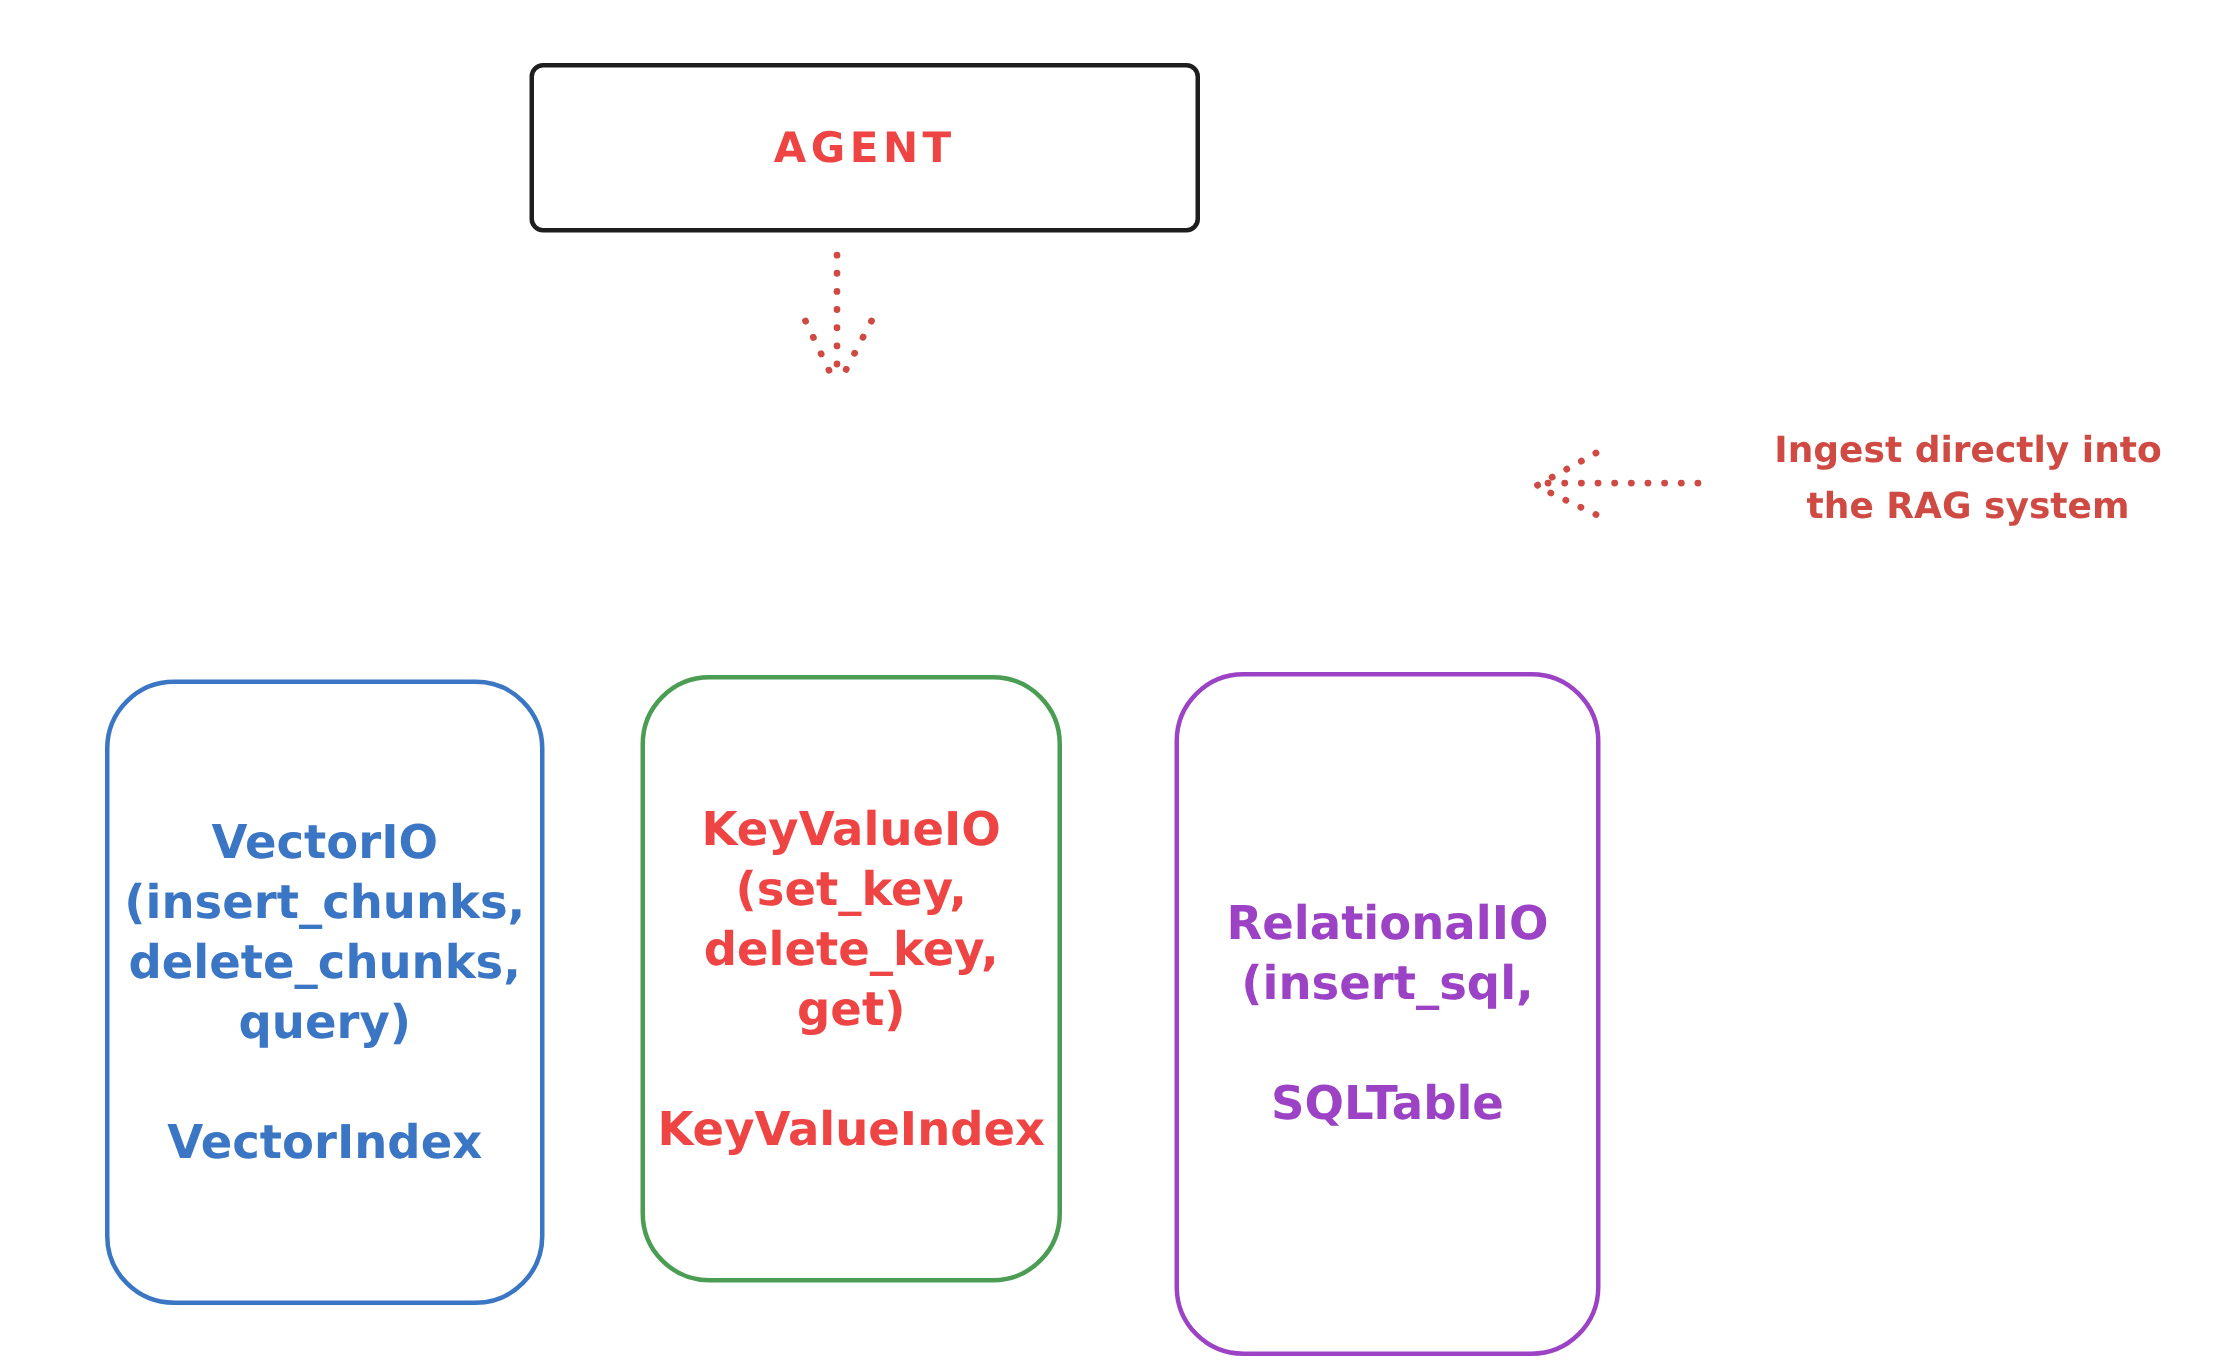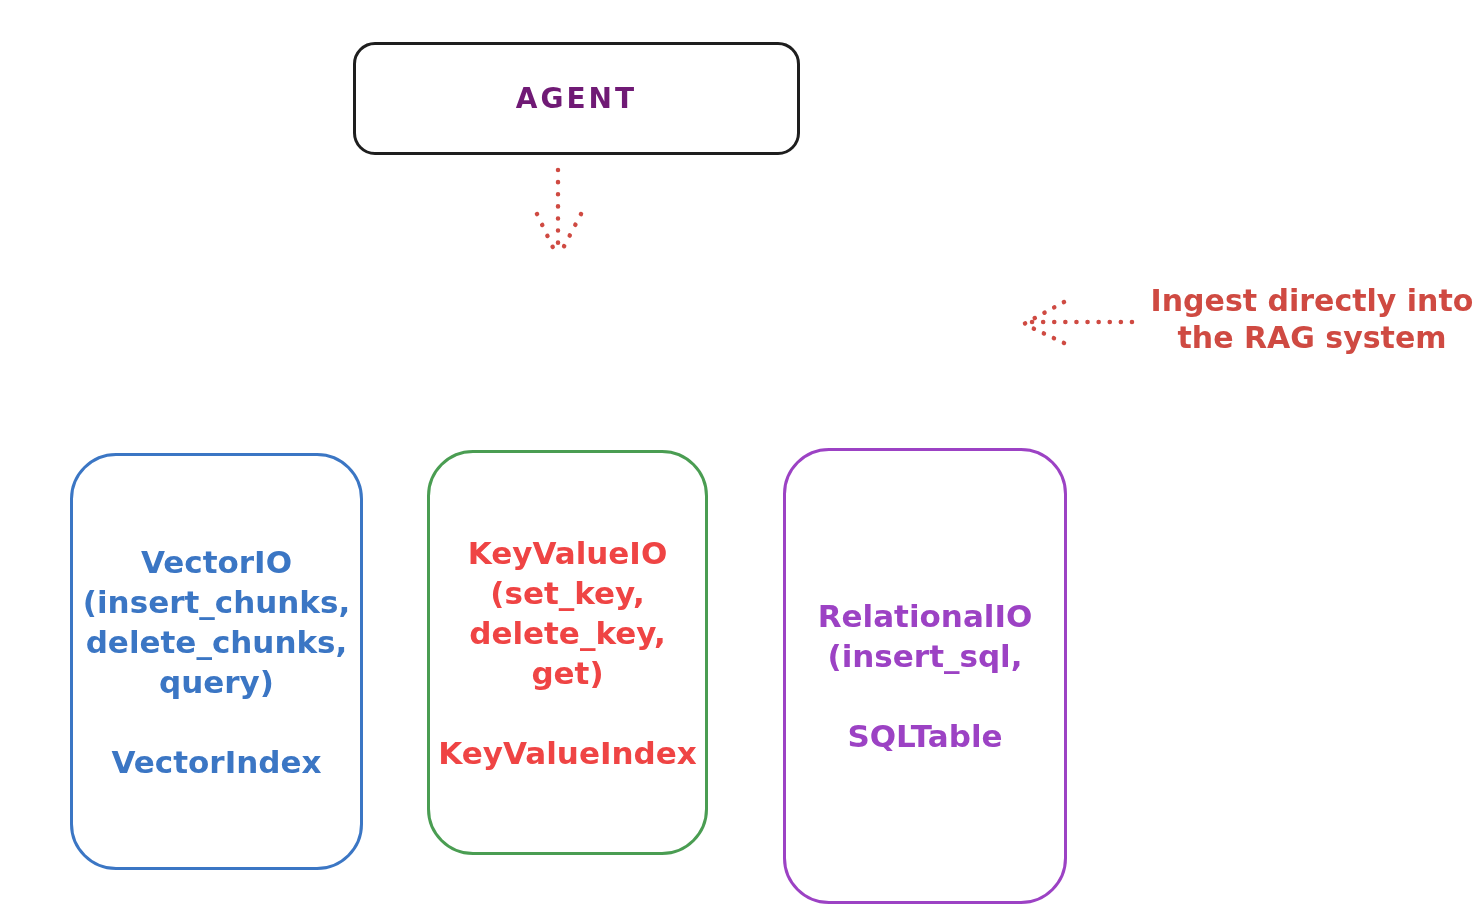--- a/index.html
+++ b/index.html
@@ -7,25 +7,25 @@
     position: relative;
     width: 1484px;
     height: 910px;
     background: #ffffff;
     font-family: "DejaVu Sans", sans-serif;
     overflow: hidden;
   }
   .node {
     position: absolute;
     border: 3.5px solid #1e1e1e;
-    border-radius: 22px;
+    border-radius: 9px;
     display: flex;
     align-items: center;
     justify-content: center;
-    color: #701a75;
+    color: #ef4444;
     font-size: 28px;
     font-weight: 600;
     background: #ffffff;
     box-sizing: border-box;
   }
   .node-agent {
     left: 353px; top: 42px; width: 447px; height: 113px;
     letter-spacing: 3px;
   }
   .node-rag {
@@ -58,21 +58,21 @@
   .backend-relational {
     left: 783px; top: 448px; width: 284px; height: 456px;
     color: #9c42c4; border-color: #9c42c4;
   }
   .index-label { margin-top: 40px; }
   .annotation {
     position: absolute;
     left: 1140px; top: 282px; width: 344px;
     text-align: center;
     color: #cf4a42;
-    font-size: 30px;
+    font-size: 24px;
     font-weight: 700;
     line-height: 37px;
   }
   .arrow-overlay {
     position: absolute;
     left: 0; top: 0;
     width: 1484px; height: 910px;
     pointer-events: none;
   }
 </style>

